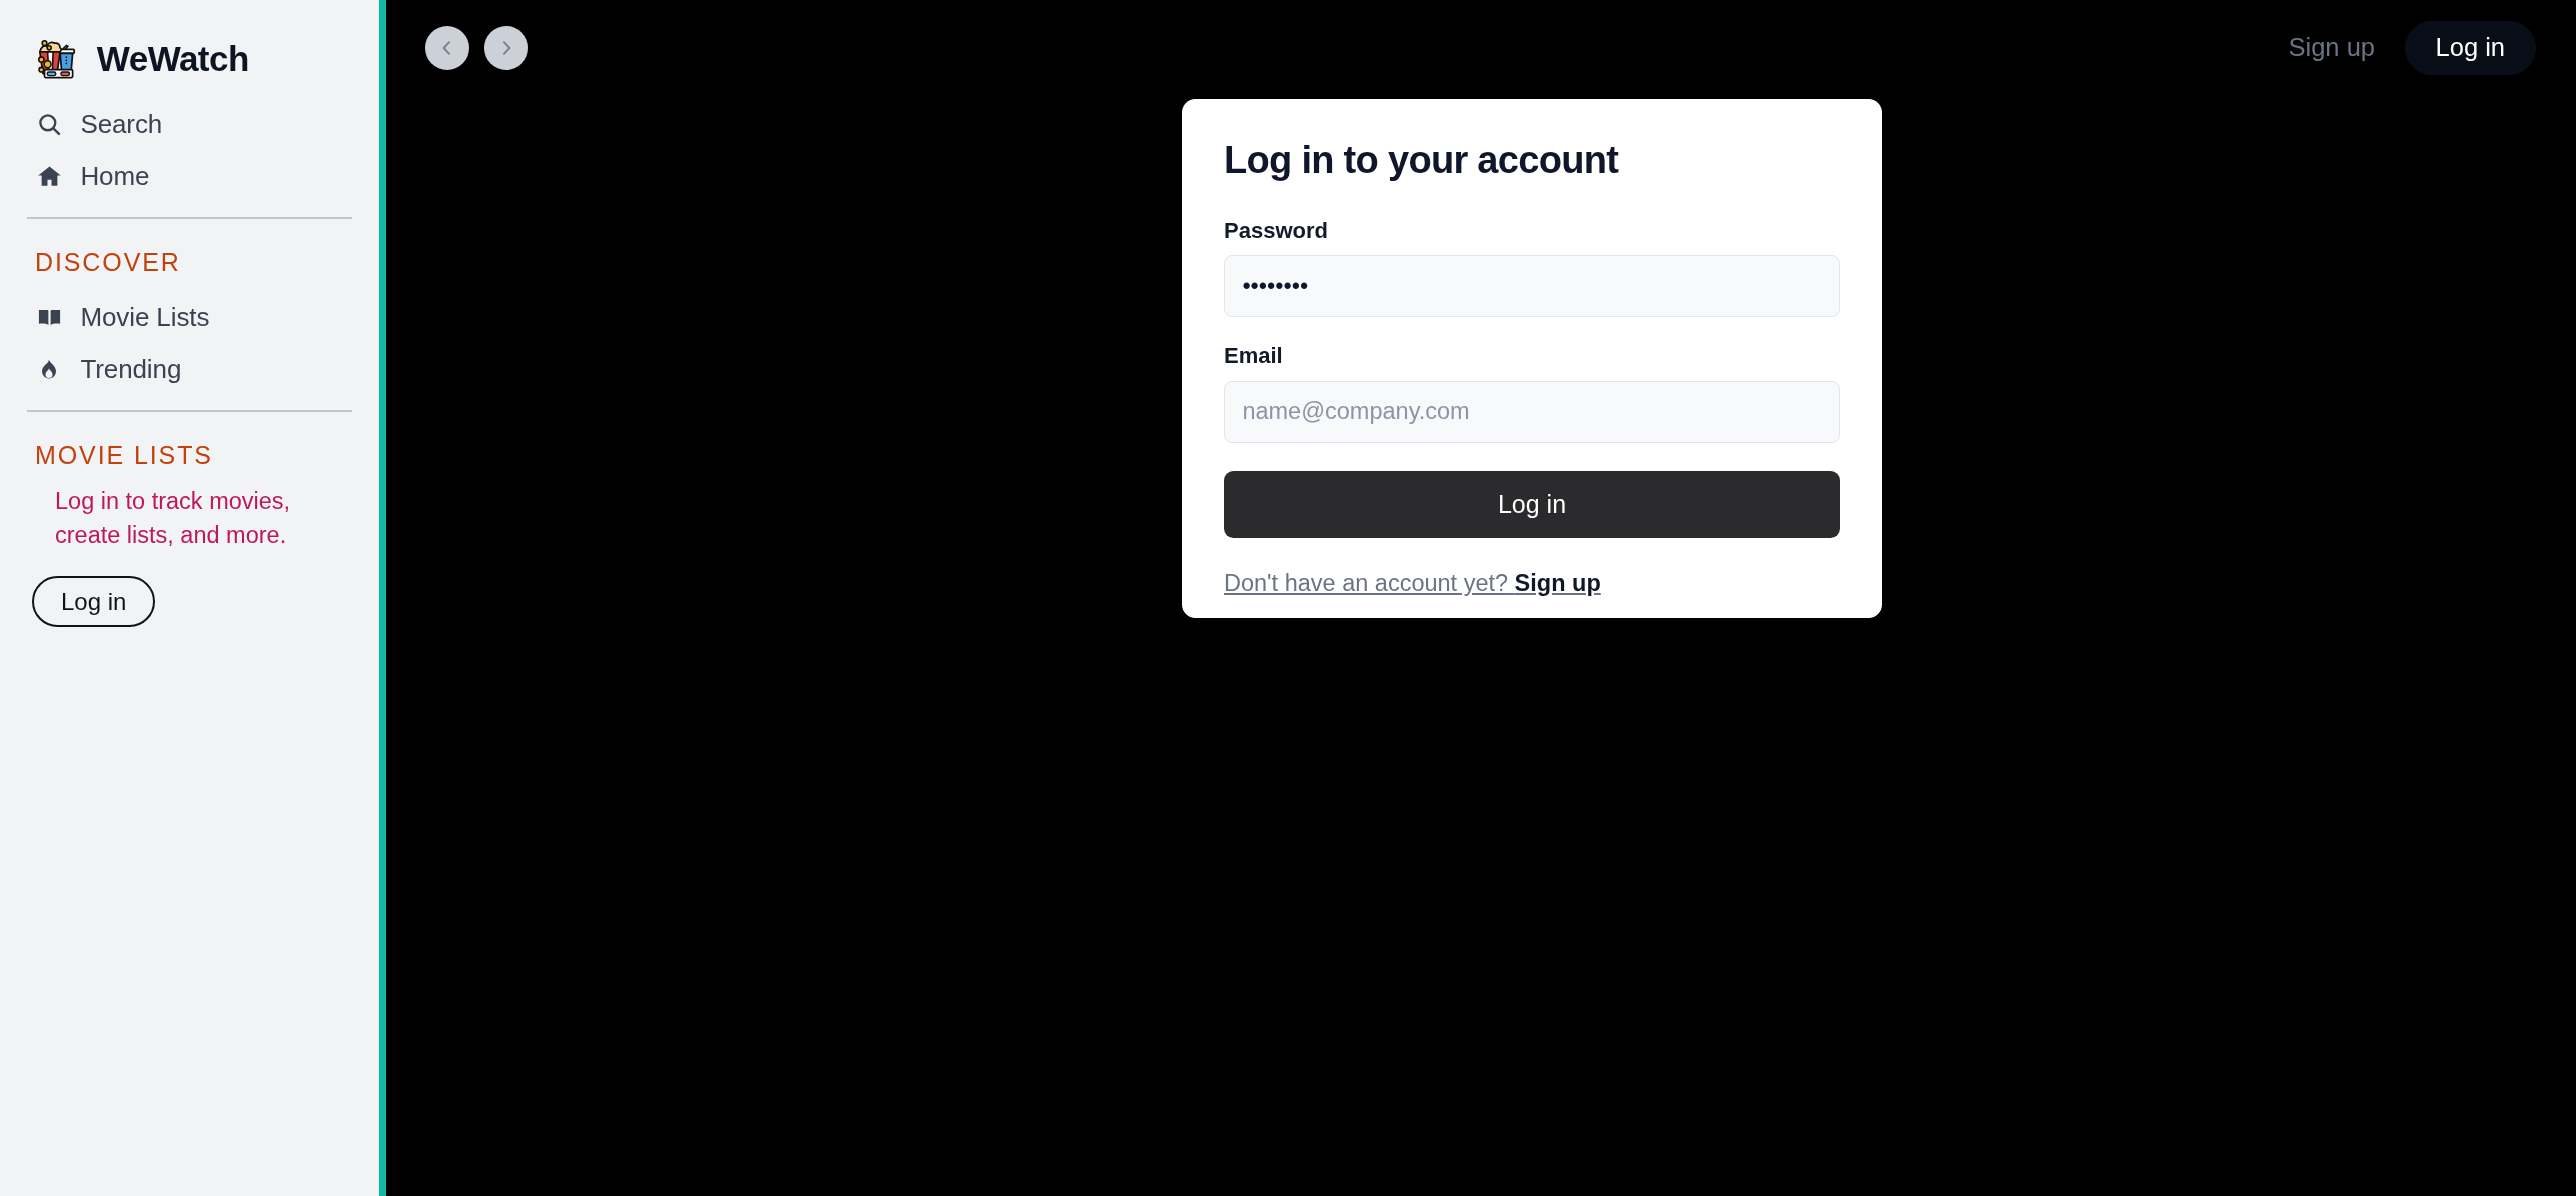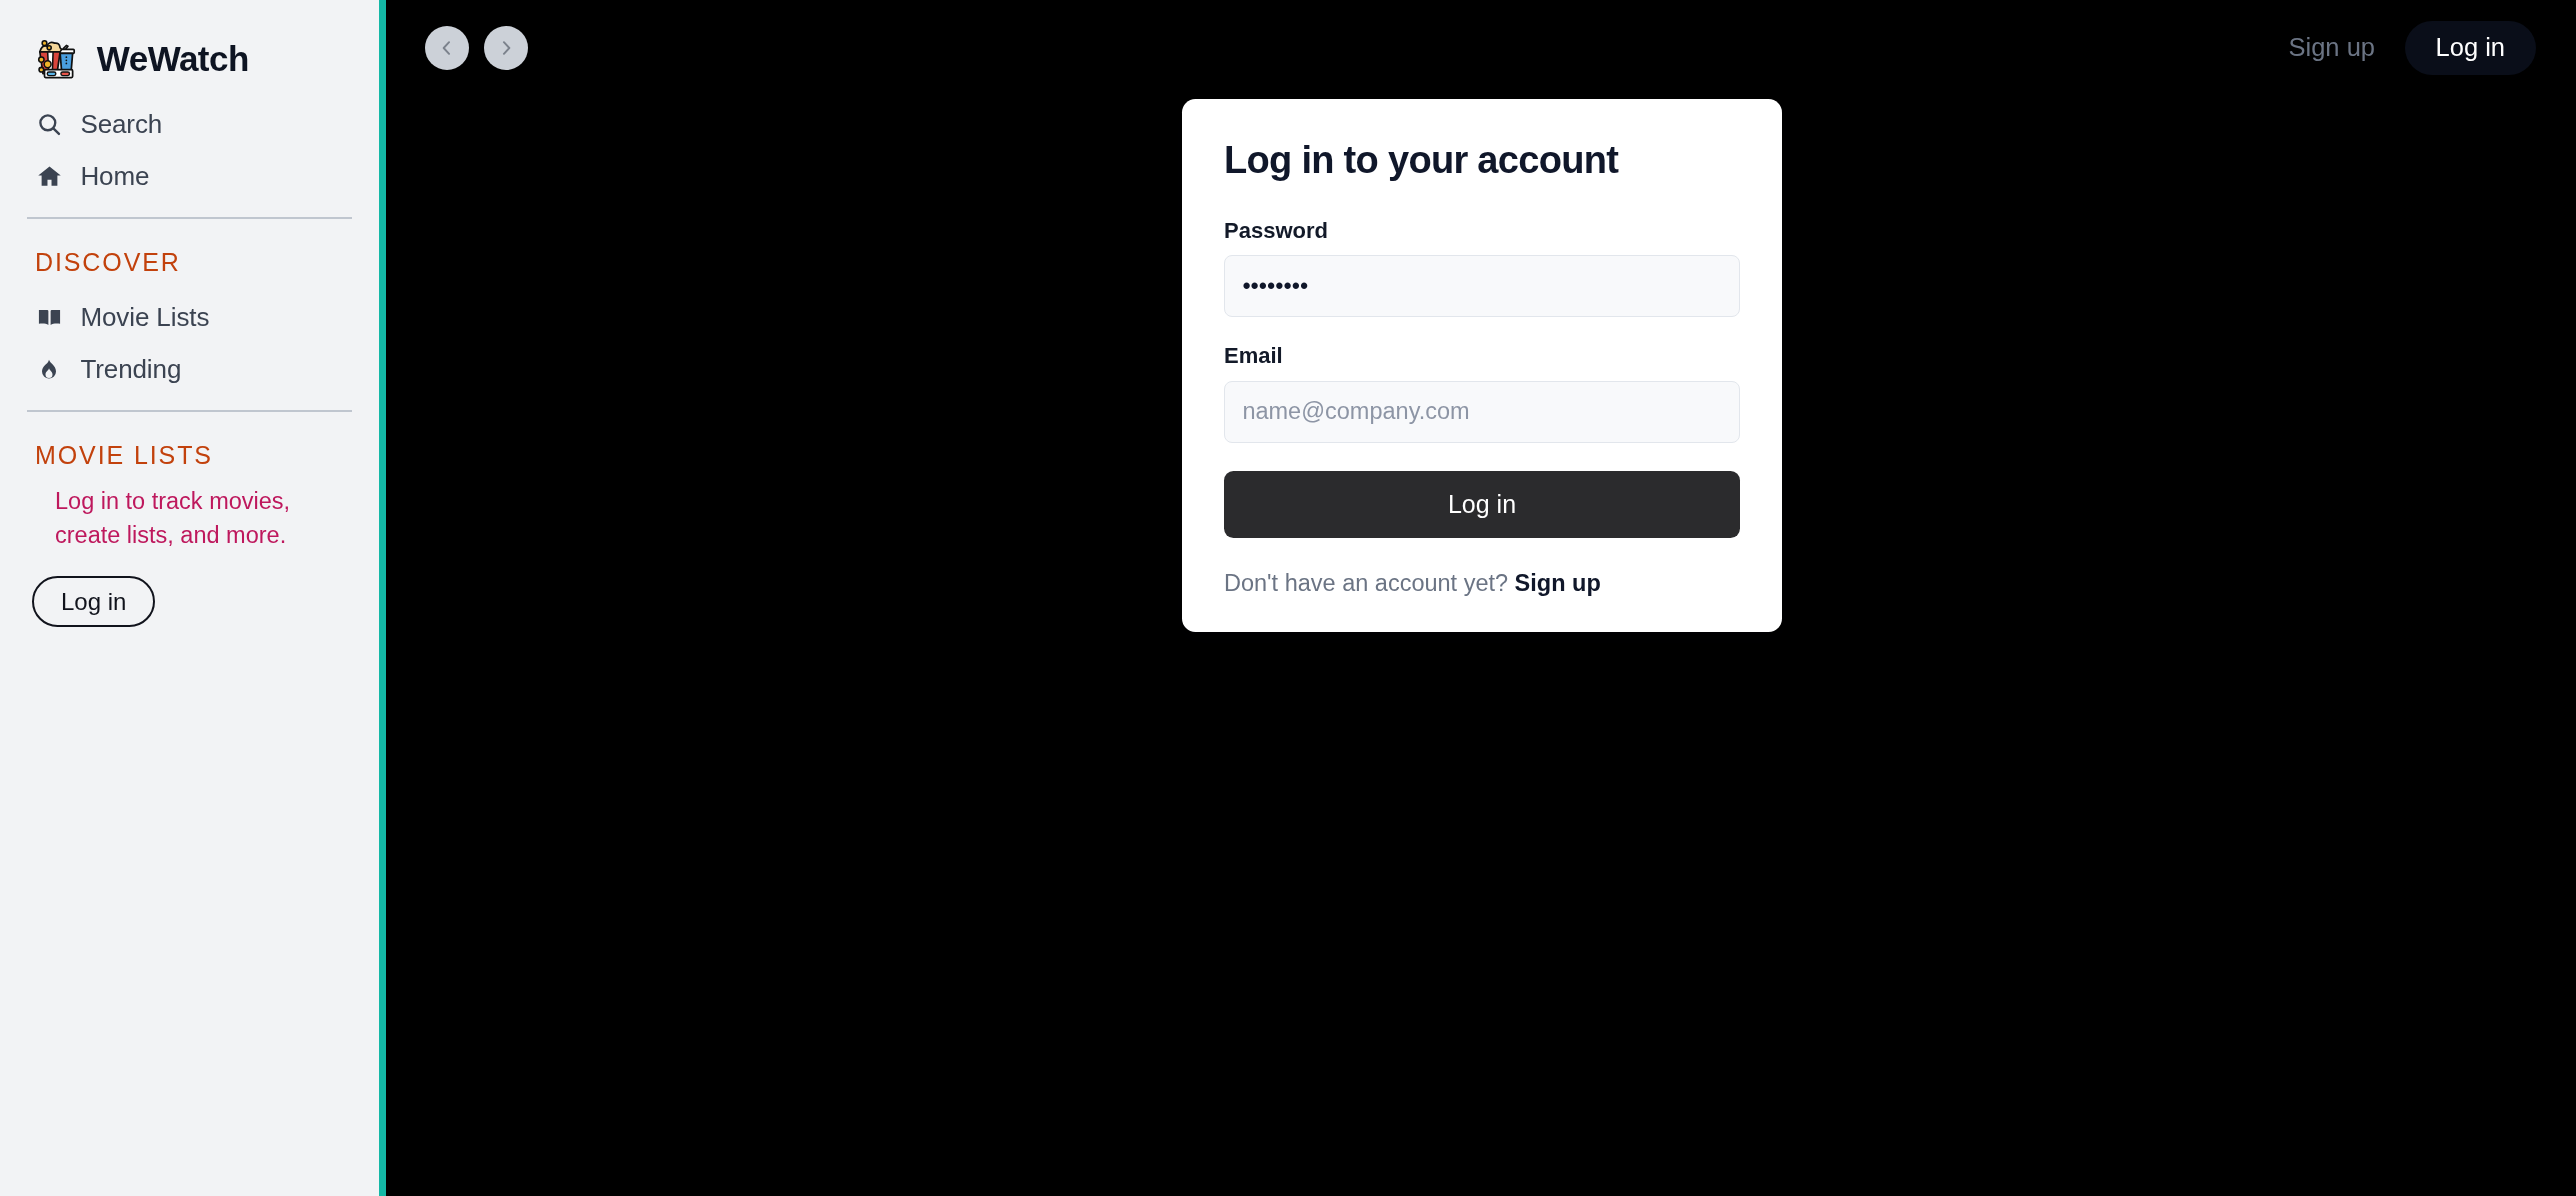--- a/index.html
+++ b/index.html
@@ -194,25 +194,25 @@
     display: inline-flex;
     align-items: center;
     justify-content: center;
   }
 
   
   .login-card {
     position: absolute;
     left: 796px;
     top: 99px;
-    width: 600px;
+    width: 700px;
     background: #ffffff;
     border-radius: 13.4px;
     box-shadow: 0 1.3px 3.4px rgba(16,24,40,0.06), 0 6.7px 17.4px rgba(16,24,40,0.07);
-    padding: 42px 42px 37px 42px;
+    padding: 42px 42px 23px 42px;
   }
 
   .card-title {
     font-size: 38px;
     font-weight: 700;
     color: #10172a;
     letter-spacing: -0.7px;
     line-height: 1.05;
     margin-bottom: 39px;
     white-space: nowrap;
@@ -258,20 +258,21 @@
     cursor: pointer;
     line-height: 1;
   }
 
   .card-footer {
     margin-top: 34px;
     font-size: 23.5px;
     color: #6b7484;
     line-height: 1;
     white-space: nowrap;
+    text-decoration: underline;
   }
 
   .footer-link {
     color: #10172a;
     font-weight: 700;
     text-decoration: none;
     cursor: pointer;
   }
 </style>
 </head>

